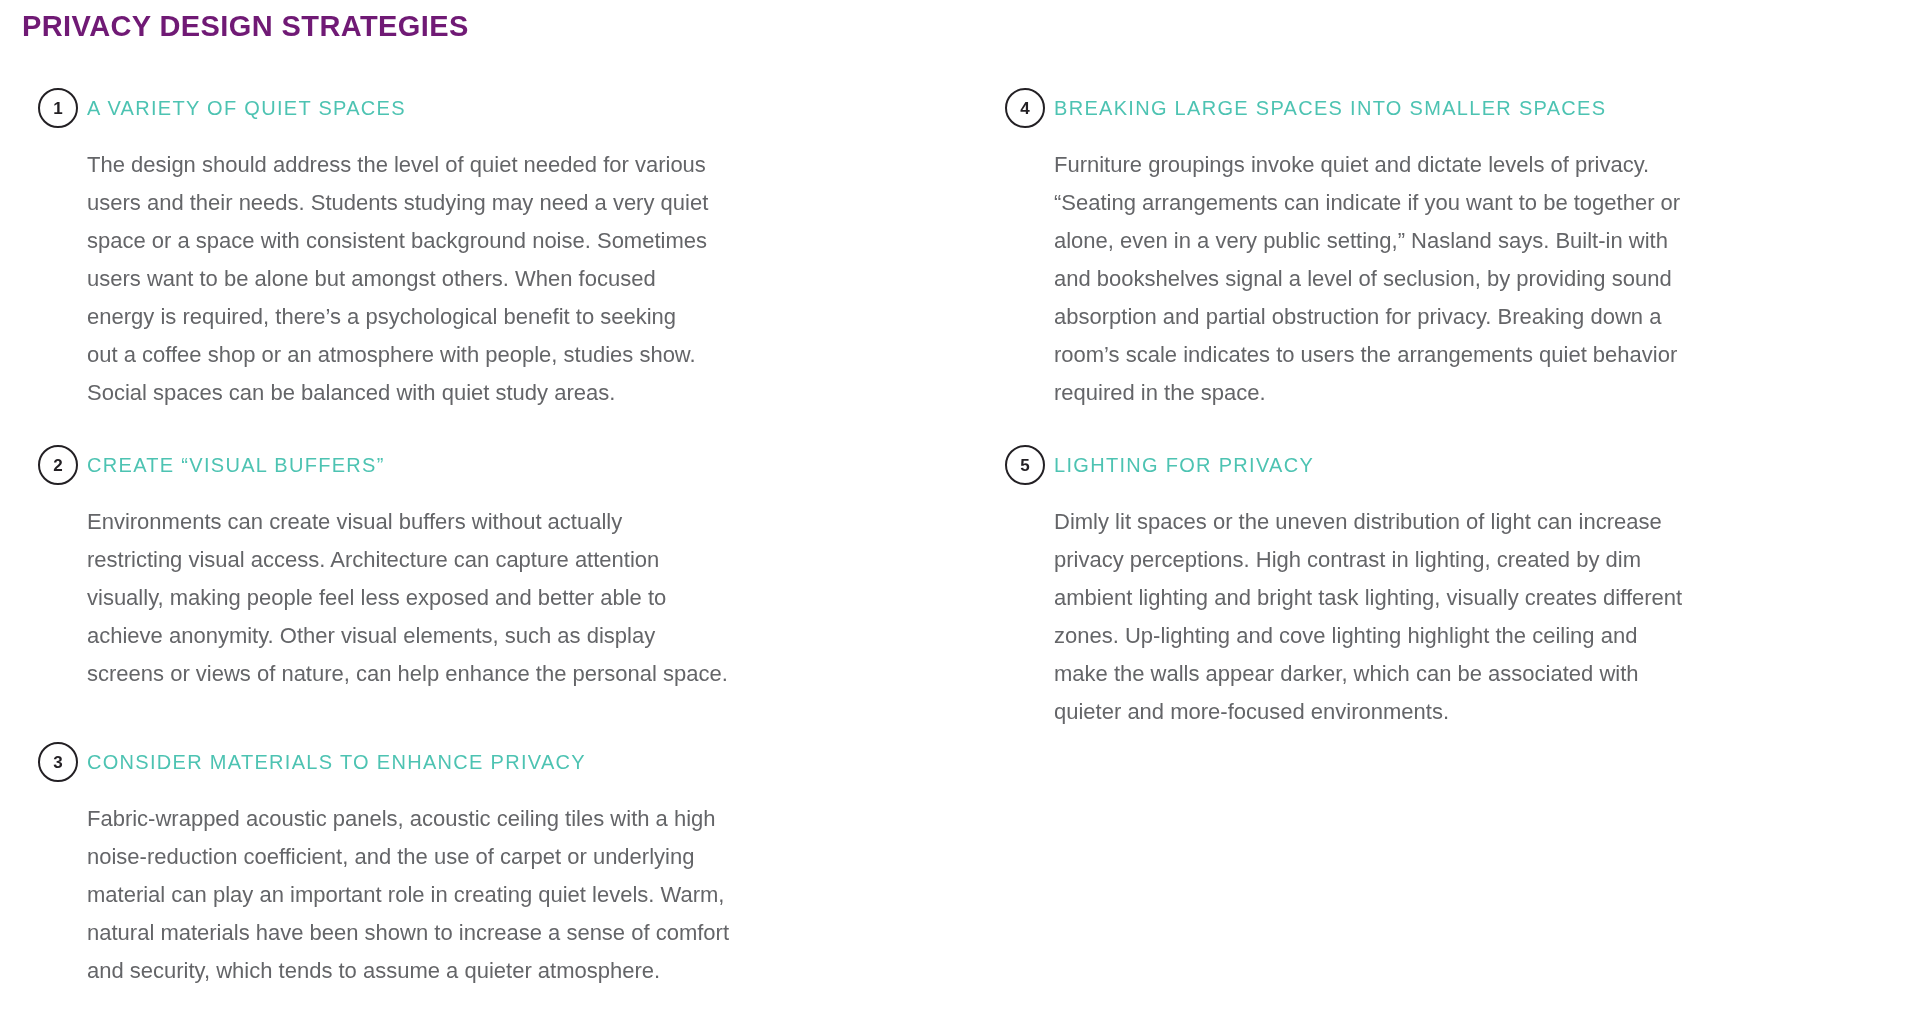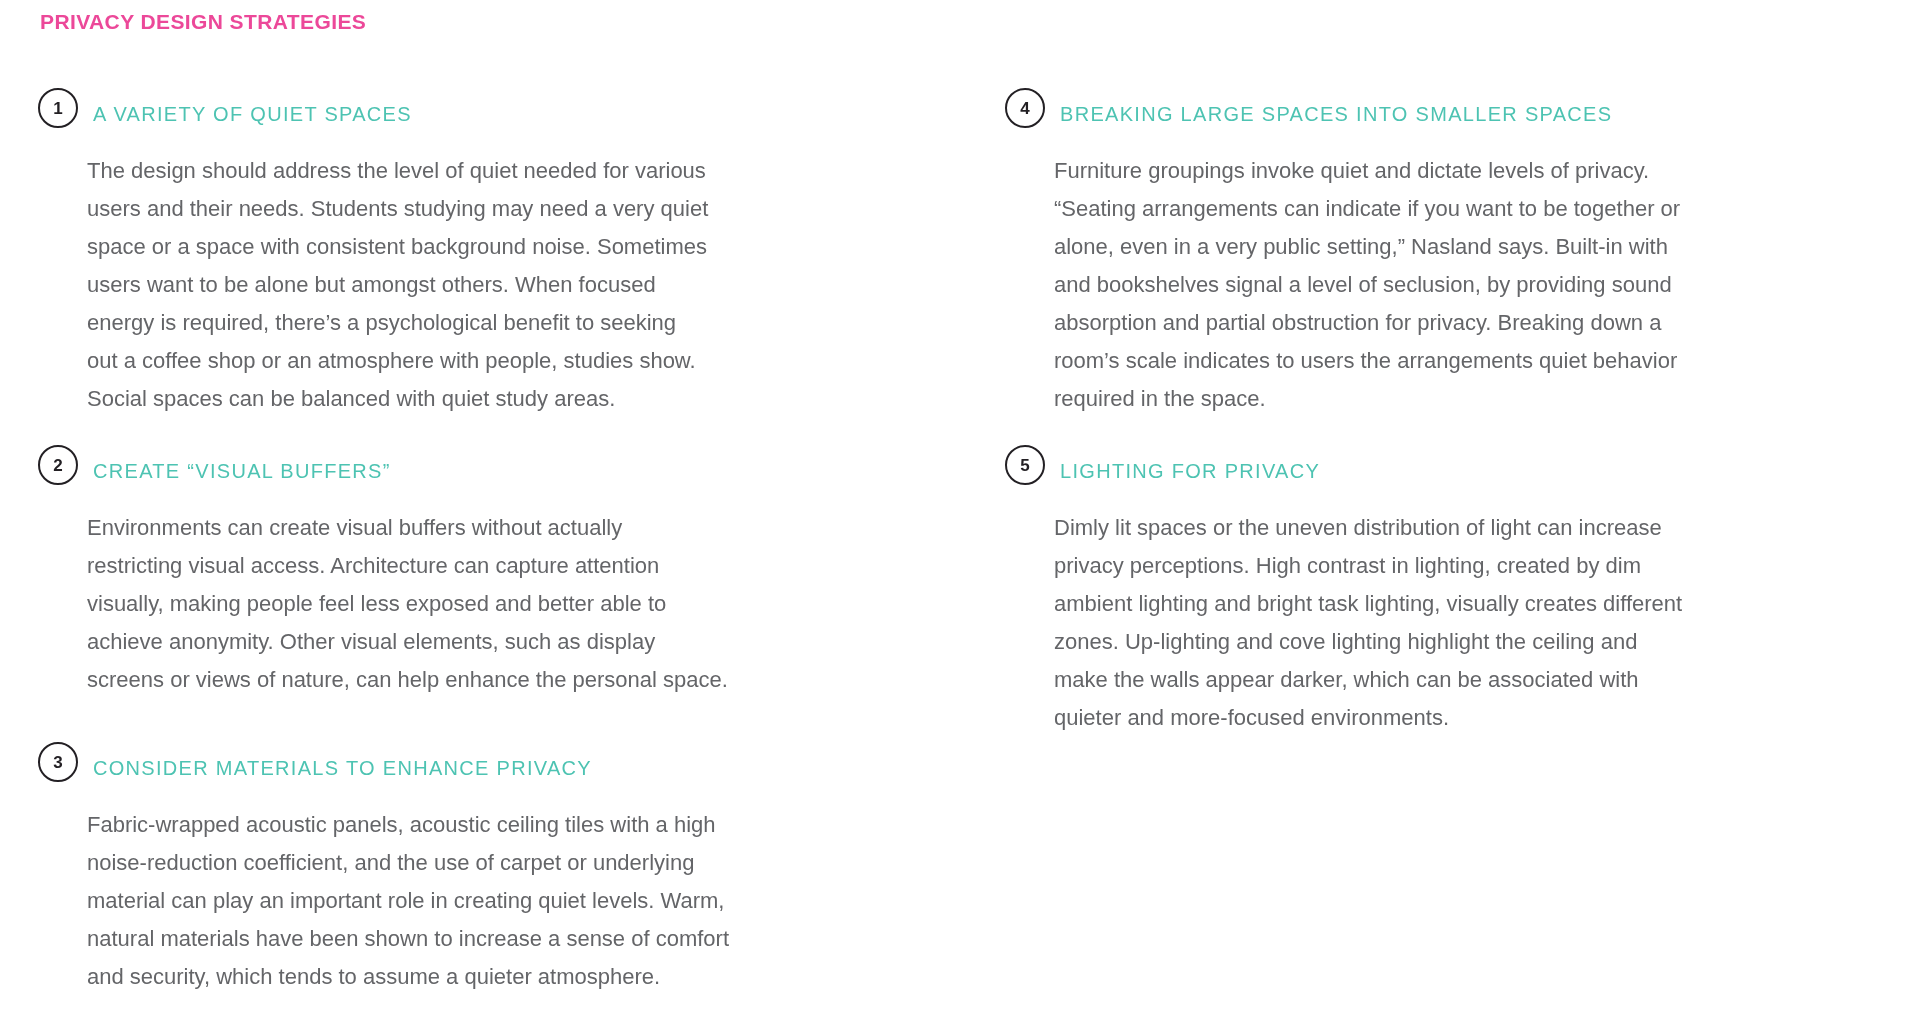--- a/index.html
+++ b/index.html
@@ -10,27 +10,27 @@
   }
   #page {
     position: relative;
     width: 1920px;
     height: 1022px;
     background: #ffffff;
     overflow: hidden;
   }
   .page-title {
     position: absolute;
-    left: 40px;
+    left: 22px;
     top: 10px;
     margin: 0;
-    font-size: 21px;
+    font-size: 29px;
     font-weight: 700;
     letter-spacing: 0.4px;
-    color: #ec4899;
+    color: #701a75;
   }
   .strategy {
     position: absolute;
     display: flex;
     align-items: flex-start;
     gap: 9px;
   }
   #item-1 { left: 38px;   top: 88px;  }
   #item-2 { left: 38px;   top: 445px; }
   #item-3 { left: 38px;   top: 742px; }
@@ -49,21 +49,21 @@
     background: #ffffff;
   }
   .num-circle span {
     font-size: 17px;
     font-weight: 700;
     color: #232024;
     line-height: 1;
   }
   .content { min-width: 0; }
   .heading {
-    margin: 6px;
+    margin: 0;
     font-size: 20px;
     font-weight: 400;
     letter-spacing: 1.3px;
     line-height: 40px;
     color: #4dc3b2;
     text-transform: uppercase;
     white-space: nowrap;
   }
   .body { margin-top: 18px; }
   .body-line {

